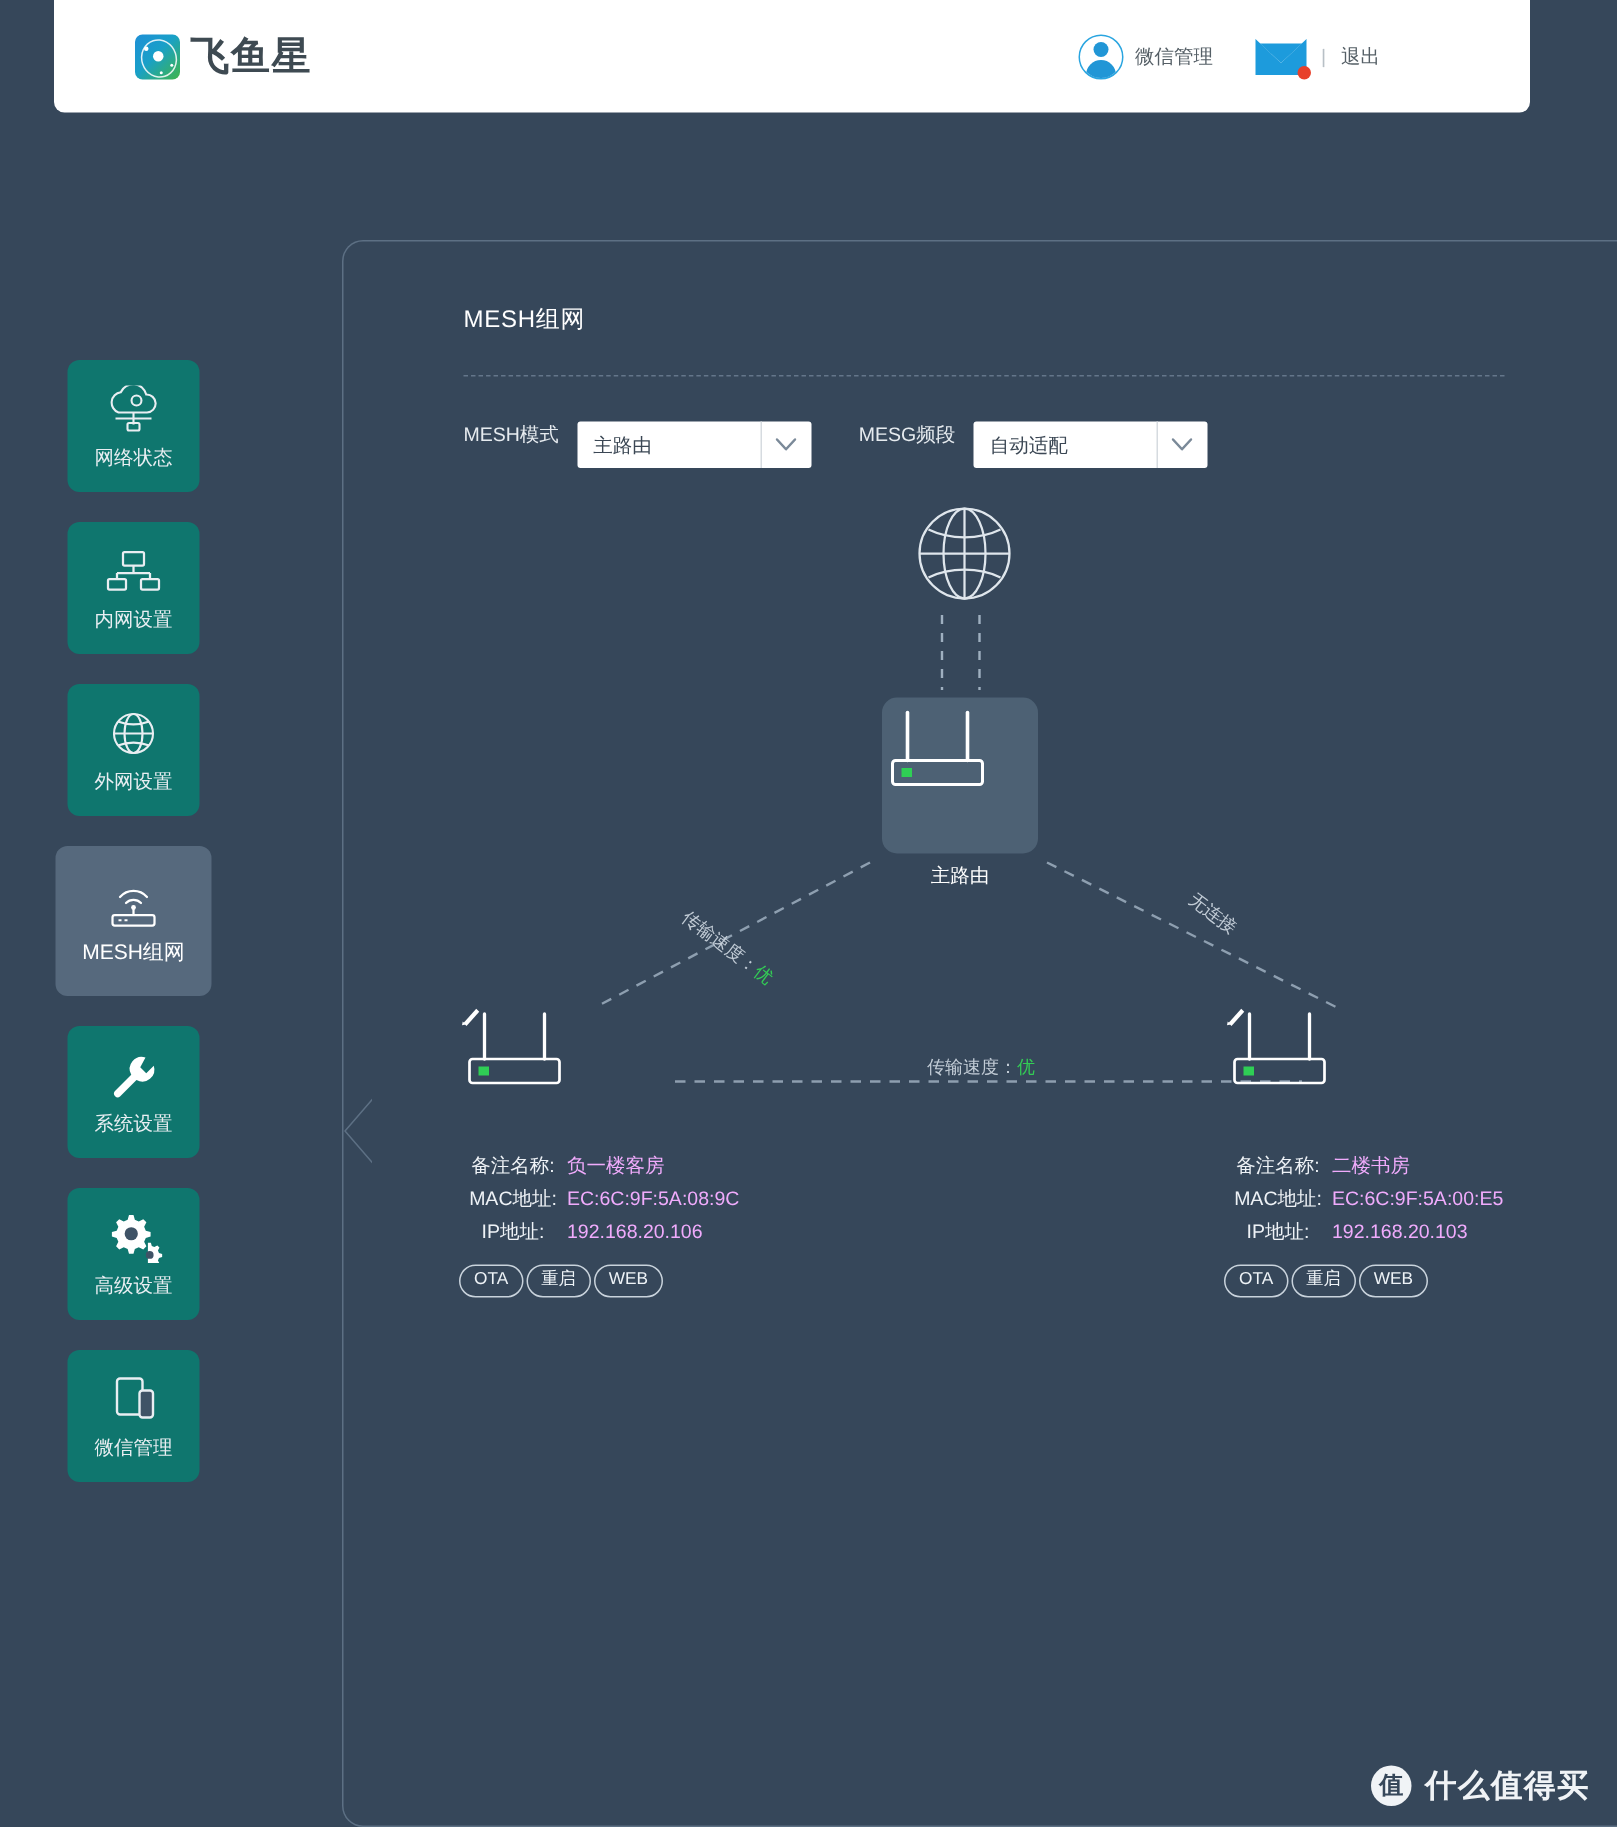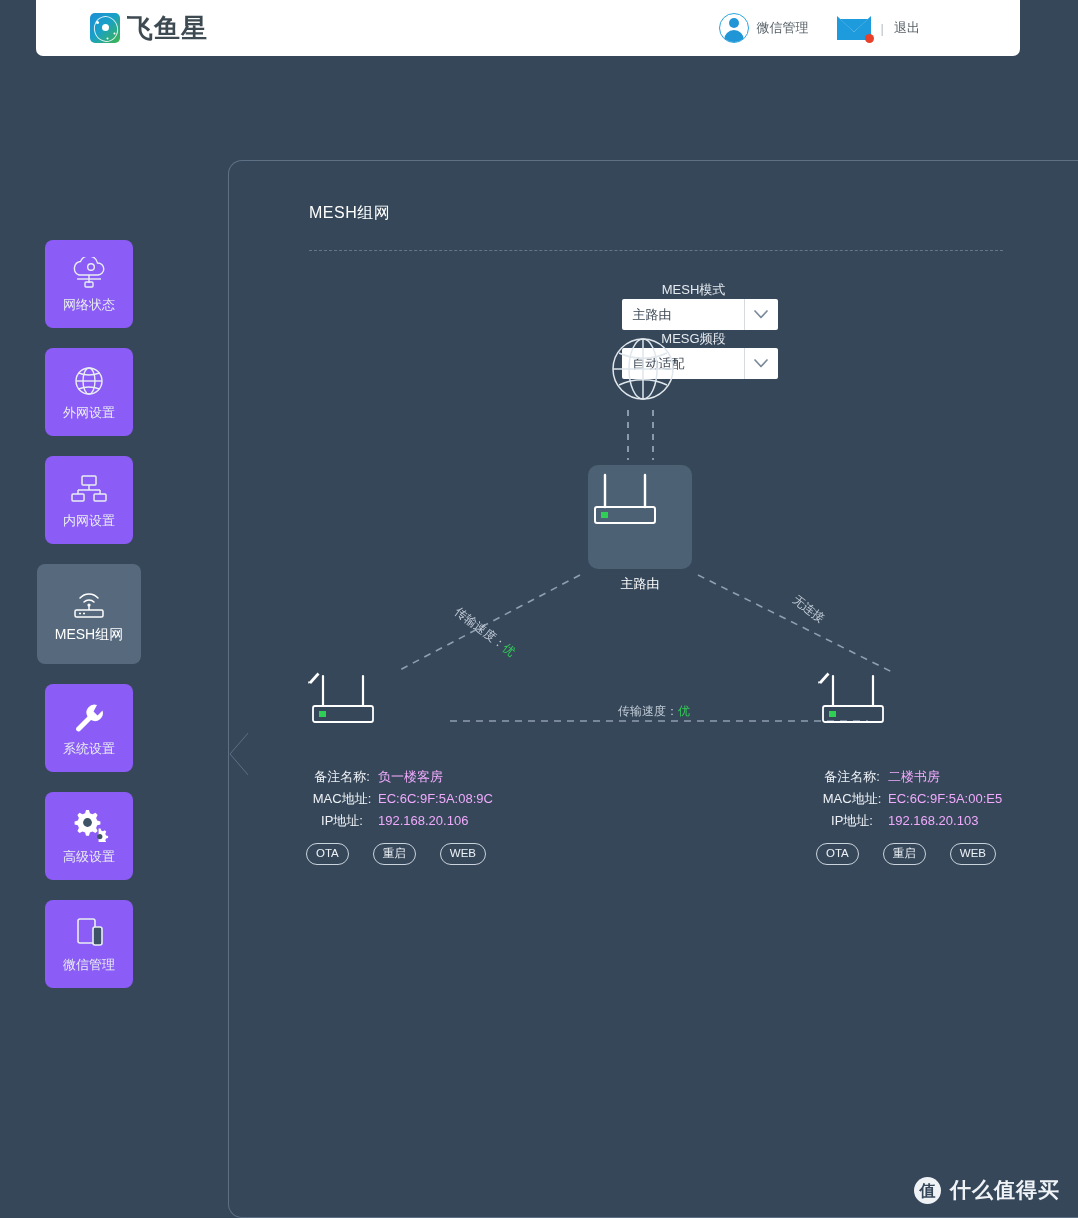--- a/index.html
+++ b/index.html
@@ -6,21 +6,21 @@
   html, body {
     width: 1078px; height: 1218px;
     background: #36475a;
     font-family: "Liberation Sans", "DejaVu Sans", sans-serif;
     overflow: hidden;
   }
   body { position: relative; }
 
   
   .header {
-    position: absolute; left: 36px; top: 0; width: 984px; height: 56px;
+    position: absolute; left: 36px; top: 0; width: 984px; height: 75px;
     background: #ffffff;
     border-bottom-left-radius: 7px; border-bottom-right-radius: 7px;
     display: flex; align-items: center; justify-content: space-between;
   }
   .logo-wrap { display: flex; align-items: center; margin-left: 54px; gap: 7px; }
   .logo-mark {
     width: 30px; height: 30px; border-radius: 5px;
     background: linear-gradient(135deg, #1f8fd6 0%, #19a0c8 45%, #3fb54a 100%);
     position: relative; overflow: hidden;
   }
@@ -75,21 +75,21 @@
     position: absolute; right: -3px; bottom: -3px; width: 9px; height: 9px;
     border-radius: 50%; background: #e8402a; z-index: 3;
   }
   .divider-bar { color: #b8c0c6; margin: 0 10px; font-size: 13px; }
   .logout-label { font-size: 13px; color: #555f66; }
 
   
   .sidebar { position: absolute; left: 45px; top: 240px; width: 88px; }
   .nav-item {
     width: 88px; height: 88px; margin-bottom: 20px;
-    background: #8b5cf6; border-radius: 8px;
+    background: #0f766e; border-radius: 8px;
     display: flex; flex-direction: column; align-items: center; justify-content: center;
     cursor: pointer; position: relative;
   }
   .nav-item.active {
     width: 104px; height: 100px; margin-left: -8px;
     background: #56697d; border-radius: 8px;
   }
   .nav-icon { height: 36px; display: flex; align-items: center; justify-content: center; }
   .nav-label { font-size: 13px; color: #e9eef2; margin-top: 5px; white-space: nowrap; }
   .nav-item.active .nav-label { font-size: 14px; color: #ffffff; }
@@ -106,21 +106,21 @@
   }
   .notch svg { display: block; }
 
   .panel-inner { position: absolute; left: 80px; top: 42px; right: 0; }
   .panel-title { font-size: 16px; color: #ffffff; letter-spacing: .5px; }
   .dotted-rule {
     margin-top: 26px; width: 694px; height: 0;
     border-top: 1px dashed #64768a;
   }
 
-  .form-row { margin-top: 30px; display: flex; align-items: center; flex-direction: column; }
+  .form-row { margin-top: 30px; display: flex; align-items: flex-start; }
   .form-label { font-size: 13px; color: #e6ebef; }
   .select-box {
     margin-left: 12px; width: 156px; height: 31px; background: #ffffff;
     border-radius: 2px; display: flex; align-items: center; position: relative;
     cursor: pointer;
   }
   .select-value { padding-left: 11px; font-size: 13px; color: #3b4754; }
   .select-arrow {
     position: absolute; right: 0; top: 0; width: 34px; height: 31px;
     border-left: 1px solid #d6dbe0;
@@ -146,21 +146,21 @@
 
   .node { position: absolute; width: 250px; }
   .node-left { left: 78px; top: 510px; }
   .node-right { left: 588px; top: 510px; }
   .node-router { height: 62px; display: flex; justify-content: center; align-items: flex-end; }
   .node-info { margin-top: 34px; font-size: 13px; color: #eef2f6; line-height: 22px; text-align: center; }
   .info-line { display: flex; align-items: center; }
   .info-key { width: 72px; color: #eef2f6; }
   .info-val { color: #f0abfc; }
   .pencil-icon { margin-left: 8px; cursor: pointer; display: inline-flex; }
-  .btn-row { margin-top: 11px; display: flex; gap: 24px; }
+  .btn-row { margin-top: 11px; display: flex; gap: 2px; }
   .pill-btn {
     border: 1px solid #c9d3dc; border-radius: 11px; color: #eef3f7;
     font-size: 11.5px; padding: 2px 9px 3px; cursor: pointer; background: transparent;
     line-height: 15px;
   }
 
   .link-label {
     position: absolute; font-size: 12px; color: #c2ccd6; white-space: nowrap;
   }
   .link-label .good { color: #33cc55; }
@@ -211,47 +211,47 @@
         <path d="M10 18 a7 7 0 0 1 1.5 -13.5 a9 9 0 0 1 17 1.5 a6 6 0 0 1 0.5 12 z" fill="none" stroke="#e9eef2" stroke-width="1.4"></path>
         <circle cx="22" cy="10" r="3.3" fill="none" stroke="#e9eef2" stroke-width="1.4"></circle>
         <line x1="8" y1="22" x2="32" y2="22" stroke="#e9eef2" stroke-width="1.4"></line>
         <line x1="20" y1="18" x2="20" y2="26" stroke="#e9eef2" stroke-width="1.4"></line>
         <rect x="16" y="25" width="8" height="5" rx="1" fill="none" stroke="#e9eef2" stroke-width="1.4"></rect>
       </svg>
     </span>
     <span class="nav-label">网络状态</span>
   </div>
 
-
-  <div class="nav-item">
-    <span class="nav-icon">
-      <svg width="34" height="32" viewBox="0 0 34 32">
-        <circle cx="17" cy="16" r="13" fill="none" stroke="#e9eef2" stroke-width="1.4"></circle>
-        <ellipse cx="17" cy="16" rx="6" ry="13" fill="none" stroke="#e9eef2" stroke-width="1.4"></ellipse>
-        <line x1="4" y1="16" x2="30" y2="16" stroke="#e9eef2" stroke-width="1.4"></line>
-        <path d="M6.5 8 a20 12 0 0 0 21 0" fill="none" stroke="#e9eef2" stroke-width="1.4"></path>
-        <path d="M6.5 24 a20 12 0 0 1 21 0" fill="none" stroke="#e9eef2" stroke-width="1.4"></path>
-      </svg>
-    </span>
-    <span class="nav-label">外网设置</span>
-  </div>
 
   <div class="nav-item">
     <span class="nav-icon">
       <svg width="40" height="32" viewBox="0 0 40 32">
         <rect x="13" y="3" width="14" height="9" rx="1" fill="none" stroke="#e9eef2" stroke-width="1.5"></rect>
         <line x1="20" y1="12" x2="20" y2="17" stroke="#e9eef2" stroke-width="1.5"></line>
         <line x1="9" y1="17" x2="31" y2="17" stroke="#e9eef2" stroke-width="1.5"></line>
         <line x1="9" y1="17" x2="9" y2="21" stroke="#e9eef2" stroke-width="1.5"></line>
         <line x1="31" y1="17" x2="31" y2="21" stroke="#e9eef2" stroke-width="1.5"></line>
         <rect x="3" y="21" width="12" height="7" rx="1" fill="none" stroke="#e9eef2" stroke-width="1.5"></rect>
         <rect x="25" y="21" width="12" height="7" rx="1" fill="none" stroke="#e9eef2" stroke-width="1.5"></rect>
       </svg>
     </span>
     <span class="nav-label">内网设置</span>
+  </div>
+
+  <div class="nav-item">
+    <span class="nav-icon">
+      <svg width="34" height="32" viewBox="0 0 34 32">
+        <circle cx="17" cy="16" r="13" fill="none" stroke="#e9eef2" stroke-width="1.4"></circle>
+        <ellipse cx="17" cy="16" rx="6" ry="13" fill="none" stroke="#e9eef2" stroke-width="1.4"></ellipse>
+        <line x1="4" y1="16" x2="30" y2="16" stroke="#e9eef2" stroke-width="1.4"></line>
+        <path d="M6.5 8 a20 12 0 0 0 21 0" fill="none" stroke="#e9eef2" stroke-width="1.4"></path>
+        <path d="M6.5 24 a20 12 0 0 1 21 0" fill="none" stroke="#e9eef2" stroke-width="1.4"></path>
+      </svg>
+    </span>
+    <span class="nav-label">外网设置</span>
   </div>
 
   <div class="nav-item active">
     <span class="nav-icon">
       <svg width="44" height="34" viewBox="0 0 44 34">
         <path d="M13 12 a12 12 0 0 1 18 0" fill="none" stroke="#ffffff" stroke-width="1.5" stroke-linecap="round"></path>
         <path d="M17 16 a7 7 0 0 1 10 0" fill="none" stroke="#ffffff" stroke-width="1.5" stroke-linecap="round"></path>
         <circle cx="22" cy="19" r="1.6" fill="#ffffff"></circle>
         <line x1="22" y1="20" x2="22" y2="24" stroke="#ffffff" stroke-width="1.5"></line>
         <rect x="8" y="24" width="28" height="7" rx="1.5" fill="none" stroke="#ffffff" stroke-width="1.5"></rect>

